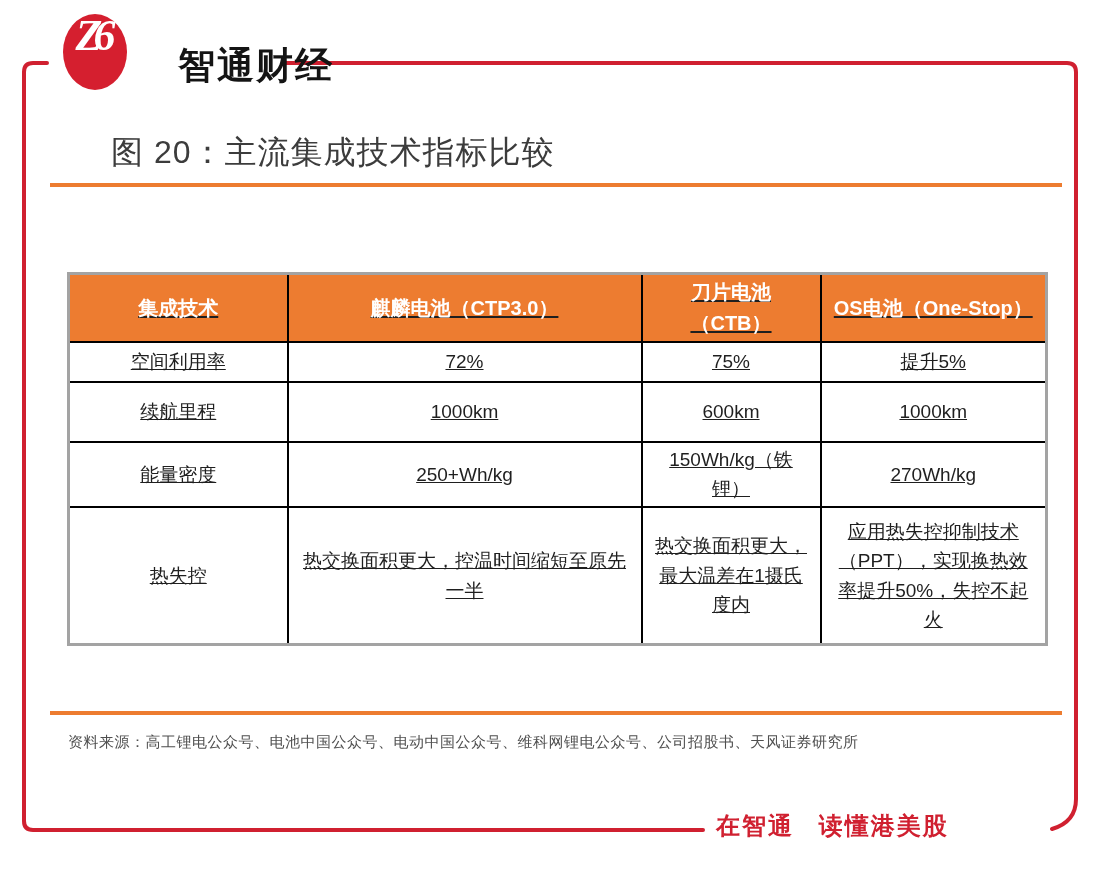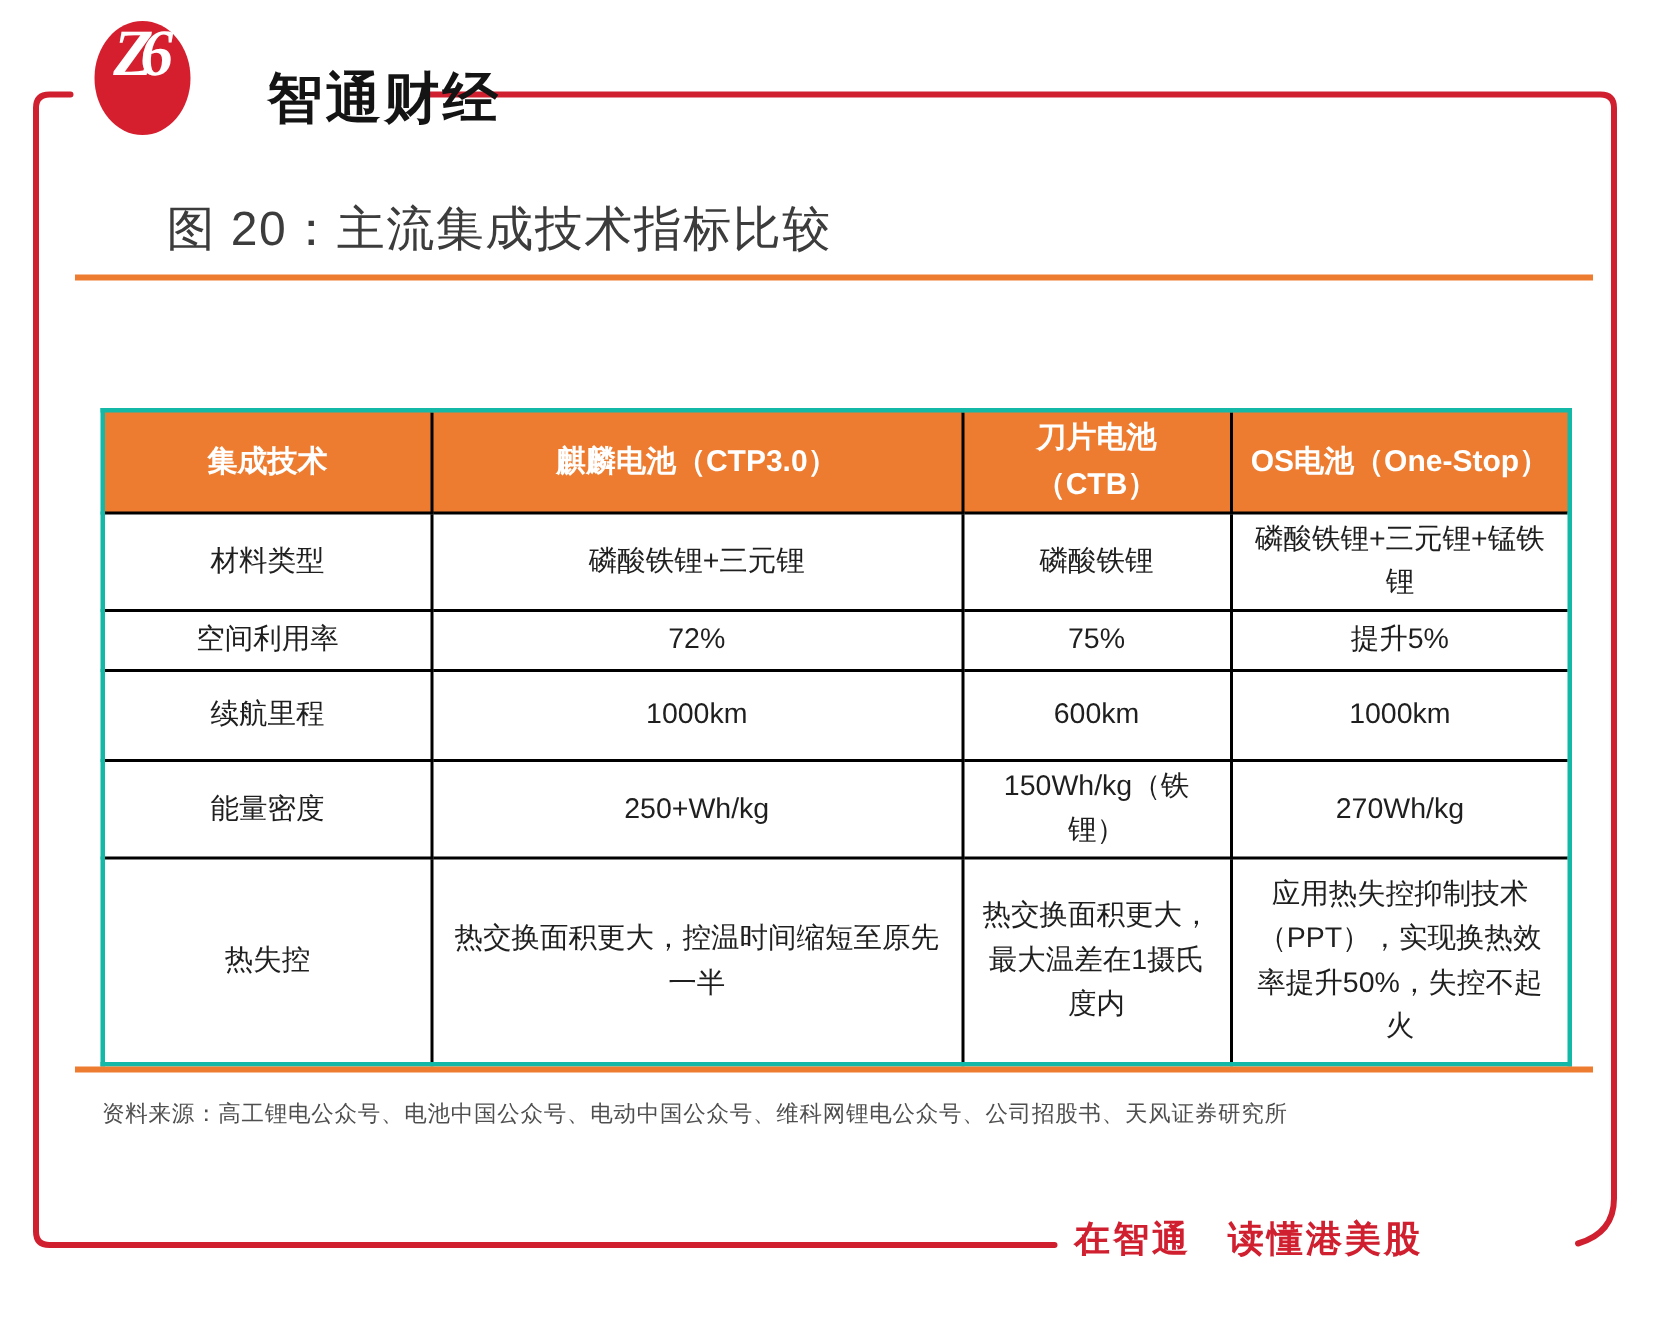--- a/index.html
+++ b/index.html
@@ -43,21 +43,21 @@
     left:68px;top:131px;font-size:32px;font-weight:normal;color:var(--title-ink);
     letter-spacing:1px;white-space:nowrap;margin-left:43px;
   }
   .rule-orange{background:var(--orange);height:4px;left:50px;width:1012px;}
   #rule-top{top:183px;}
   #rule-bottom{top:711px;}
 
   
   .cmp-table{
     left:67px;top:272px;border-collapse:collapse;table-layout:fixed;
-    width:978px;border:3px solid #14b8a6;
+    width:978px;border:3px solid #a3a3a3;text-decoration:underline;
   }
   .cmp-table th,.cmp-table td{
     border:2px solid #000;text-align:center;vertical-align:middle;
     padding:2px 8px;font-size:19px;line-height:1.55;
   }
   .cmp-table th{
     background:var(--orange);color:#ffffff;font-weight:bold;height:45px;
     font-size:20px;
   }
   .r-sm{height:40px;}
@@ -103,26 +103,20 @@
   <thead>
     <tr>
       <th>集成技术</th>
       <th>麒麟电池（CTP3.0）</th>
       <th>刀片电池（CTB）</th>
       <th>OS电池（One-Stop）</th>
     </tr>
   </thead>
   <tbody>
     <tr class="r-sm">
-      <td>材料类型</td>
-      <td>磷酸铁锂+三元锂</td>
-      <td>磷酸铁锂</td>
-      <td>磷酸铁锂+三元锂+锰铁锂</td>
-    </tr>
-    <tr class="r-sm">
       <td>空间利用率</td>
       <td>72%</td>
       <td>75%</td>
       <td>提升5%</td>
     </tr>
     <tr class="r-sm3">
       <td>续航里程</td>
       <td>1000km</td>
       <td>600km</td>
       <td>1000km</td>

